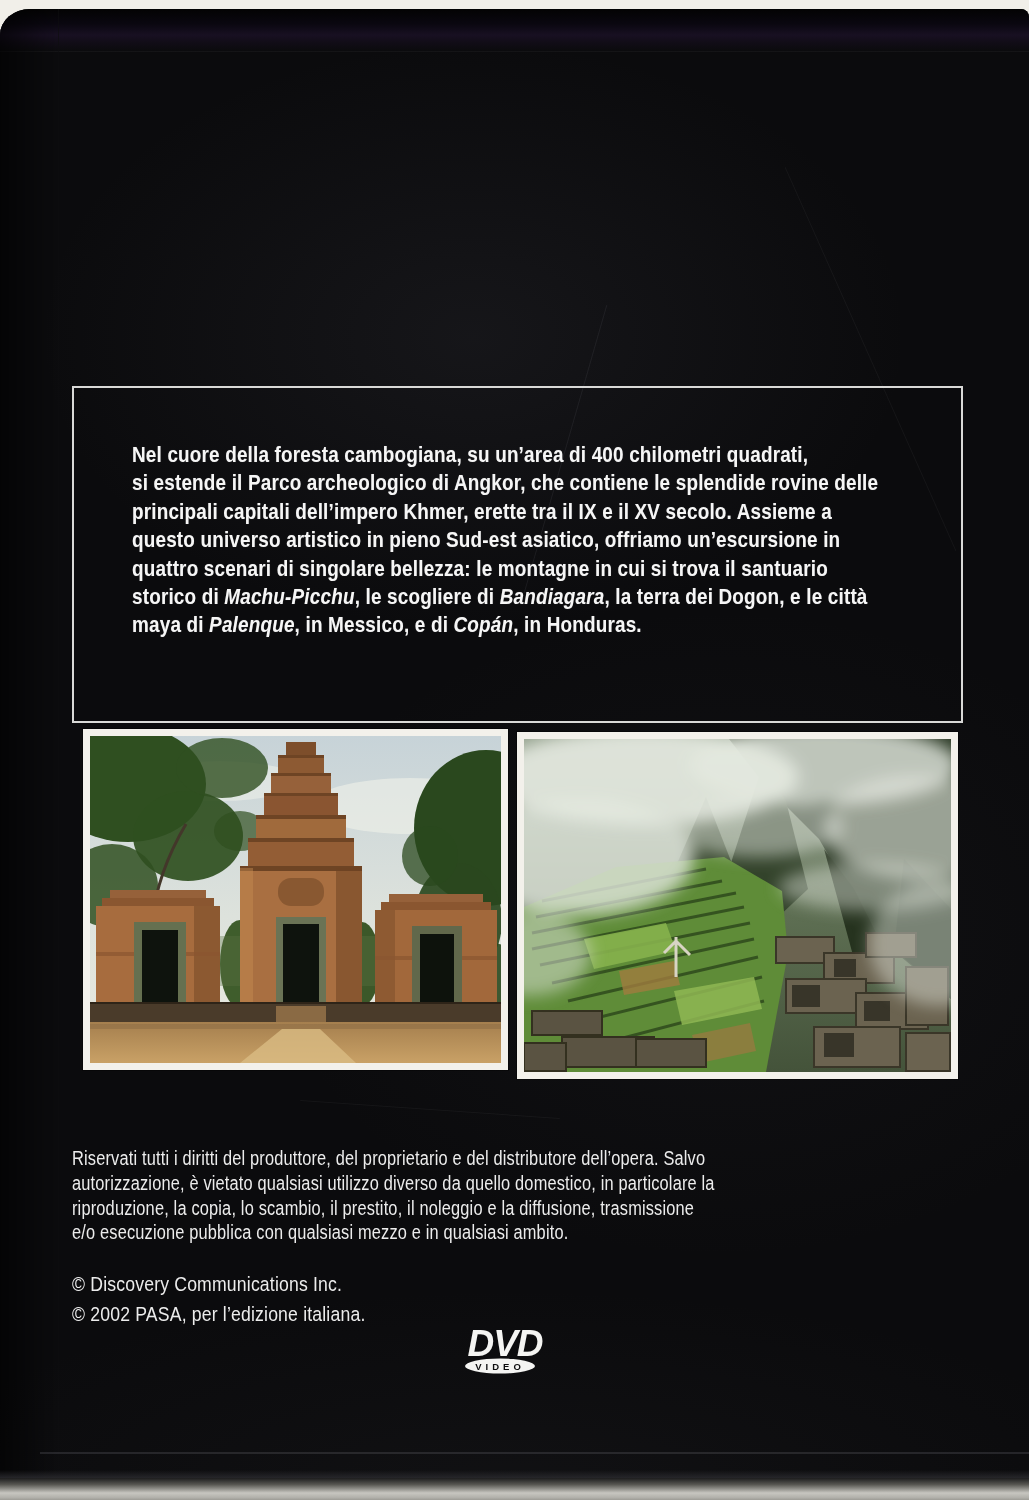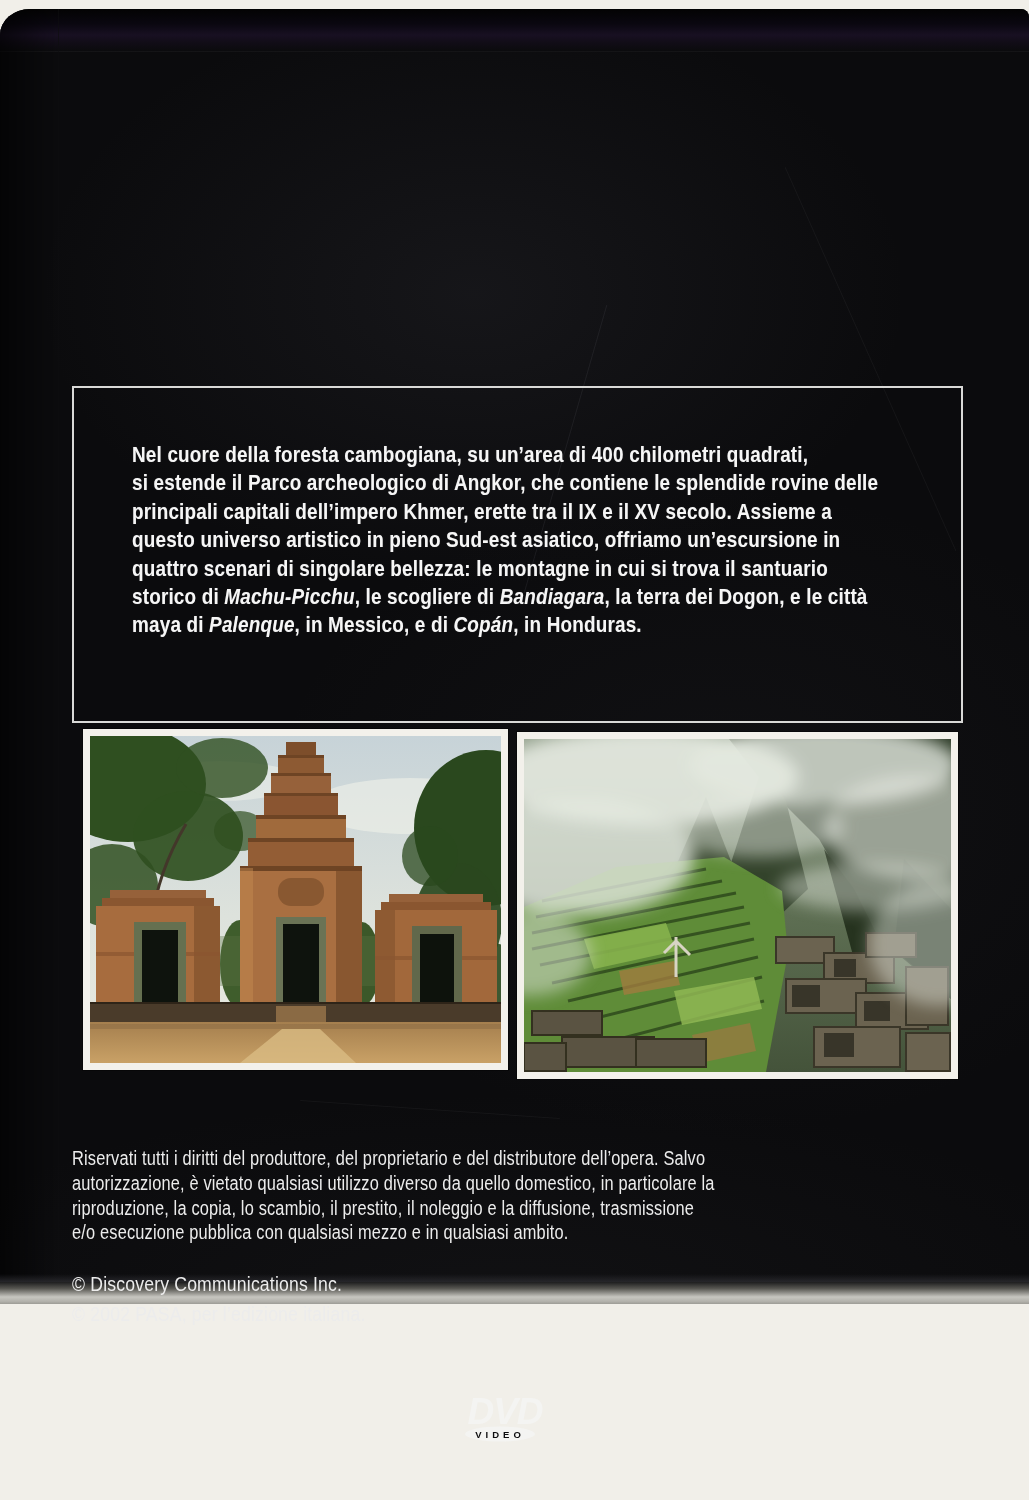--- a/index.html
+++ b/index.html
@@ -2,21 +2,21 @@
 <html><head>
 <meta charset="utf-8">
 <style>
   html,body{margin:0;padding:0;}
   body{
     width:1029px;height:1500px;
     background:#f1efe9;
     font-family:"Liberation Sans", sans-serif;
     overflow:hidden;
   }
-  .scan{position:relative;width:1029px;height:1304px;}
+  .scan{position:relative;width:1029px;height:1500px;}
 
   
   .case{
     position:absolute;left:0;top:9px;right:0;bottom:0;
     background:
       radial-gradient(ellipse 620px 420px at 46% 22%, rgba(88,88,100,.14), transparent 70%),
       radial-gradient(ellipse 700px 500px at 70% 62%, rgba(70,70,78,.10), transparent 65%),
       radial-gradient(ellipse 900px 300px at 50% 100%, rgba(60,60,64,.12), transparent 70%),
       #0b0b0d;
     border-top-left-radius:30px 26px;
@@ -87,21 +87,21 @@
   .legal .tline{white-space:nowrap;}
   .copyright{
     position:absolute;left:72px;top:1269px;
     color:#ececec;font-size:20.5px;line-height:30px;font-weight:400;
     letter-spacing:.2px;
     transform:scaleX(.86);transform-origin:0 0;
     white-space:nowrap;
   }
 
   
-  .dvd-logo{position:absolute;left:448px;top:1391px;width:112px;height:52px;}
+  .dvd-logo{position:absolute;left:448px;top:1323px;width:112px;height:52px;}
   .dvd-logo svg{display:block;width:100%;height:100%;}
 </style>
 </head>
 <body>
 
 <div class="scan">
 
   <div class="case">
     <div class="case-lip"></div>
     <div class="spine-shade"></div>

